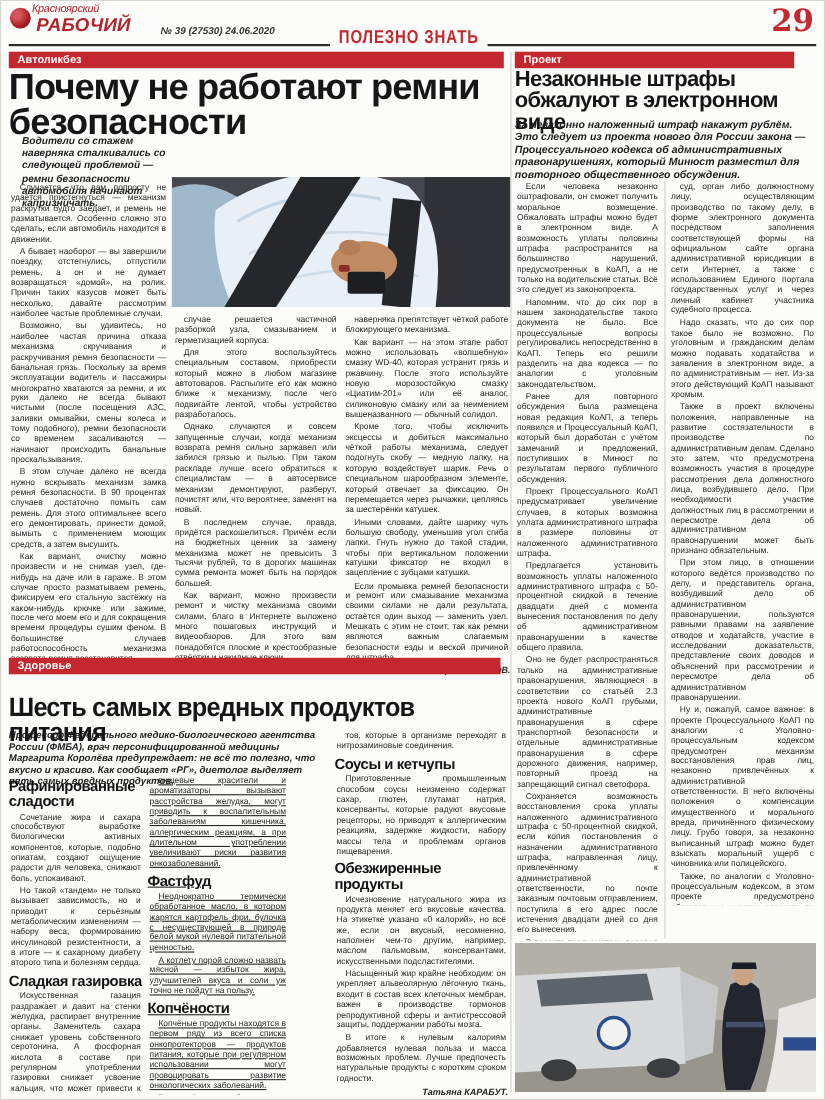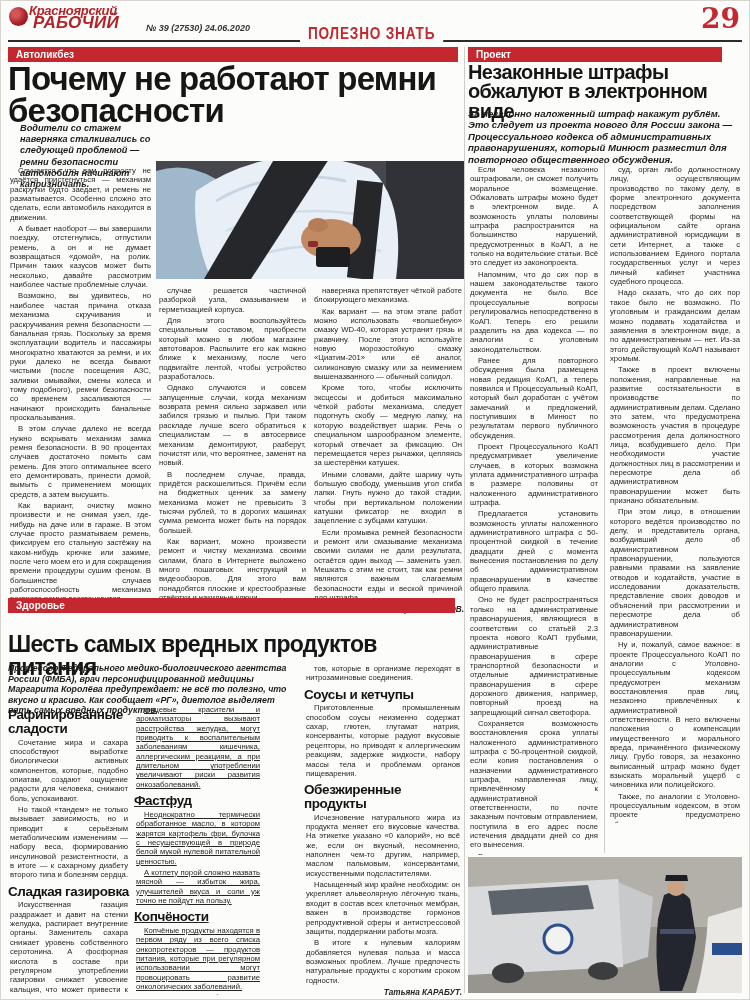--- a/index.html
+++ b/index.html
@@ -2,21 +2,21 @@
 <html lang="ru"><head>
 <meta charset="utf-8">
 <style>
   html,body{margin:0;padding:0;background:#e9e7e2;}
   .page{position:relative;width:750px;height:1000px;background:#fcfcfa;margin:0 auto;
         overflow:hidden;font-family:"Liberation Sans",sans-serif;color:#222;
         box-shadow:inset 0 0 0 1px #d8d5cf;}
   
   .emblem{position:absolute;left:9px;top:7px;width:19px;height:19px;border-radius:50%;
           background:radial-gradient(circle at 35% 35%, #d4555a 0 20%, #a51e24 60%, #7c1418 100%);}
-  .mast-top{position:absolute;left:29px;top:3px;font-size:13px;font-weight:bold;font-style:italic;
+  .mast-top{position:absolute;left:29px;top:3px;font-size:10px;font-weight:normal;font-style:italic;
             color:#b2232a;letter-spacing:-.3px;}
   .mast-bottom{position:absolute;left:33px;top:13px;font-size:17px;font-weight:bold;font-style:italic;
             color:#b2232a;letter-spacing:.2px;}
   .issue{position:absolute;left:98px;top:23px;font-size:9px;font-weight:bold;font-style:italic;color:#333;padding-left:48px;}
   .rubric{position:absolute;left:300px;top:24px;font-size:17px;font-weight:bold;color:#c5272e;
           letter-spacing:1px;transform:scaleX(.8);transform-origin:left;background:#fcfcfa;
           padding:0 10px;z-index:2;}
   .pageno{position:absolute;right:10px;top:2px;font-family:"DejaVu Serif",serif;font-size:28px;
           font-weight:bold;color:#c5272e;}
   .toprule{position:absolute;left:8px;top:40px;width:734px;height:2px;background:#2b2b2b;}

